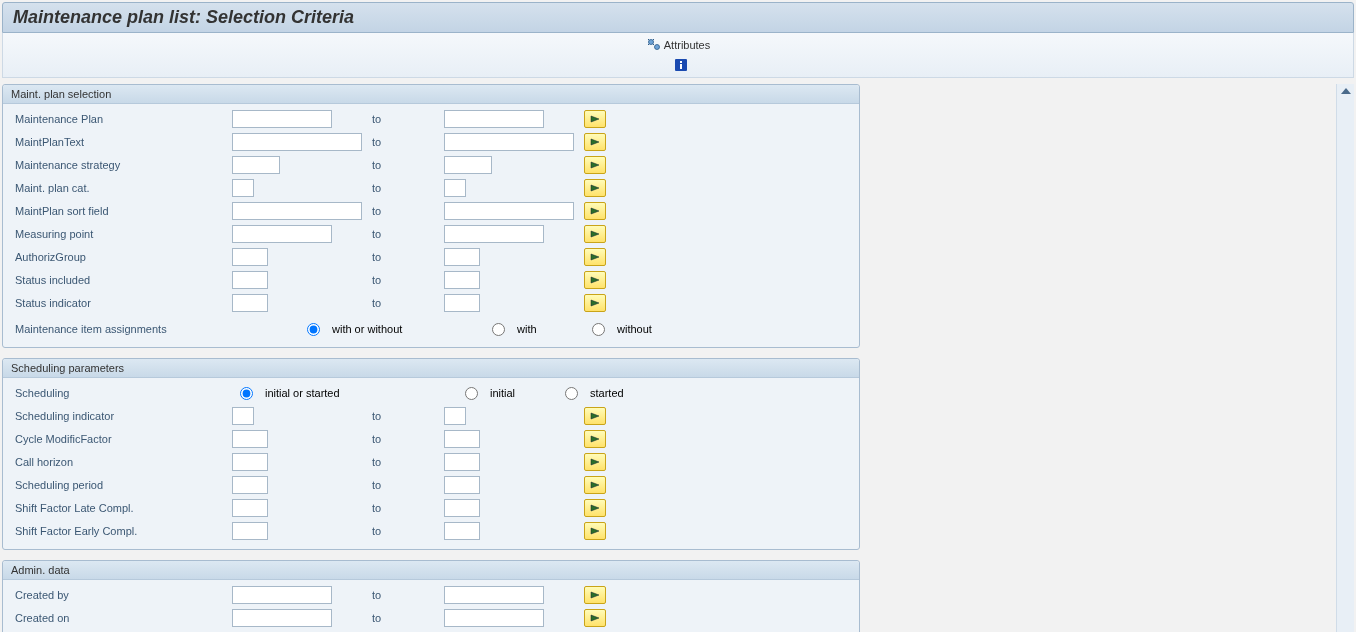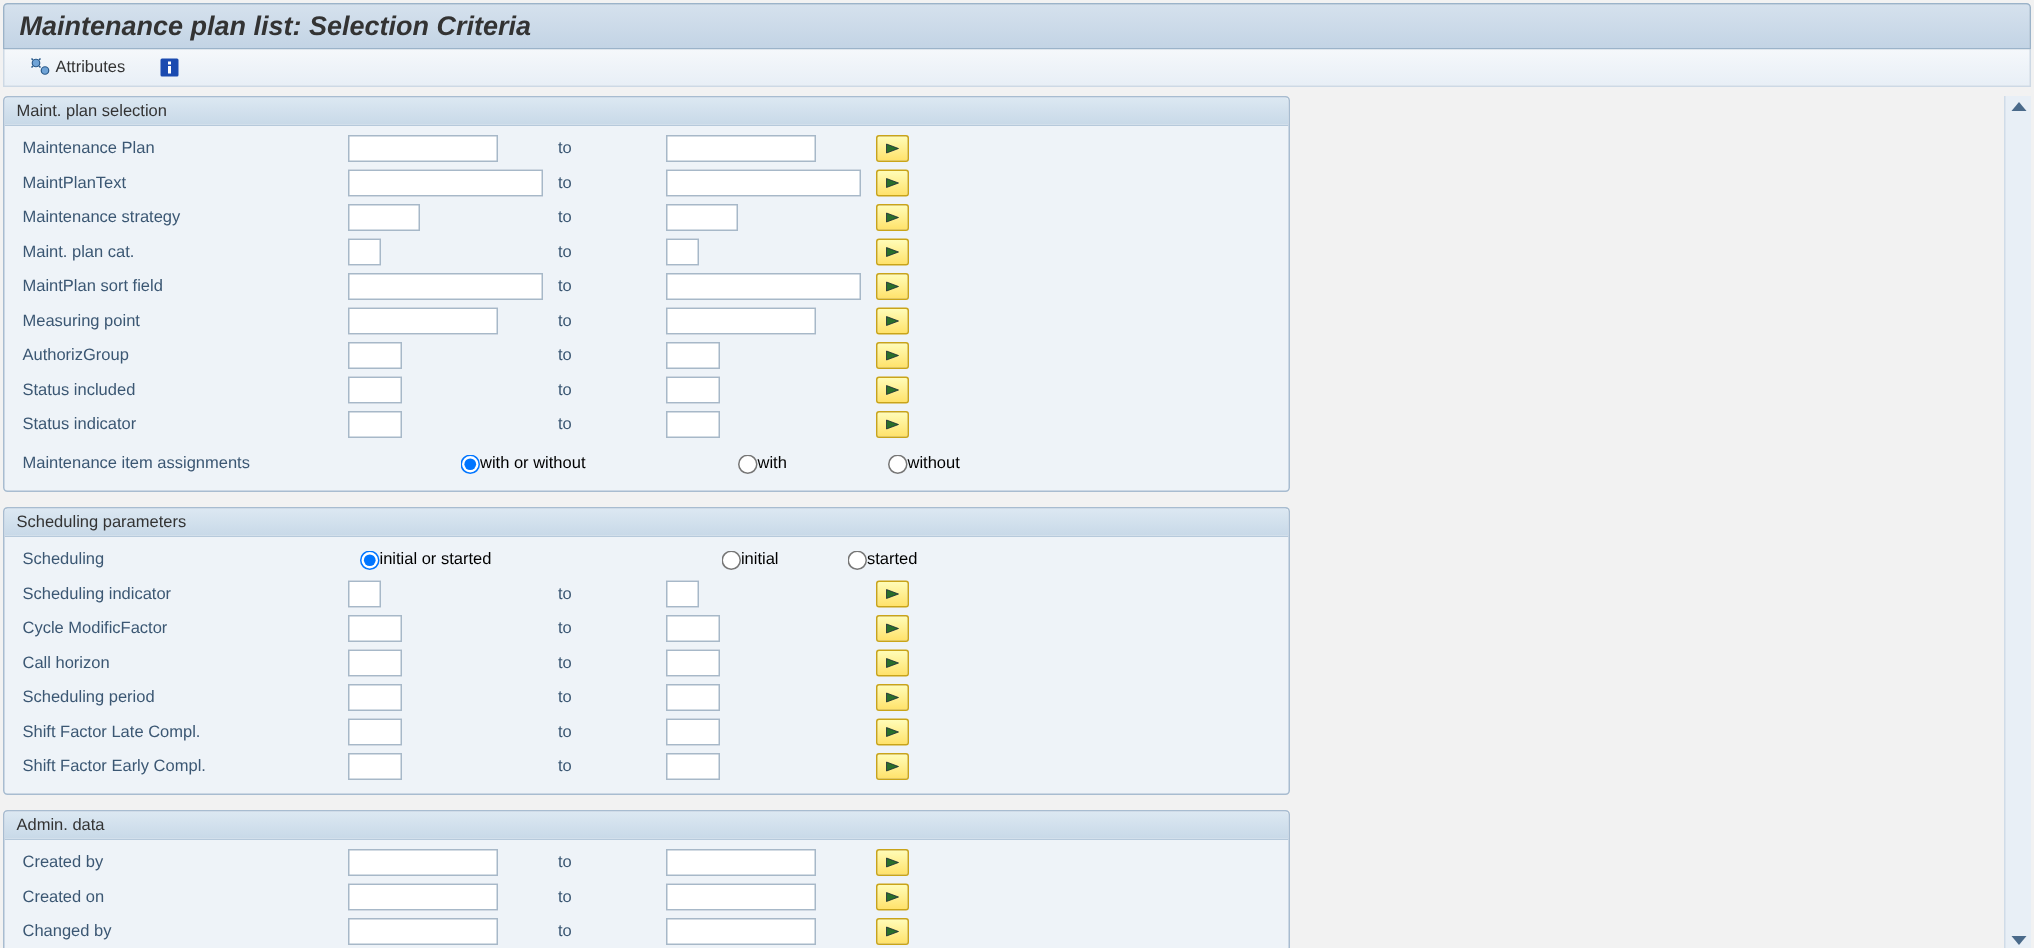--- a/index.html
+++ b/index.html
@@ -25,20 +25,21 @@
     }
     .toolbar {
       background: linear-gradient(to bottom, #f5f8fb, #e8eff6);
       border: 1px solid #cdd9e5;
       border-top: none;
       padding: 4px 10px;
       margin: 0 2px;
       display: flex;
       align-items: center;
       gap: 4px;
+      flex-direction: column;
     }
     .toolbar-item {
       display: inline-flex;
       align-items: center;
       gap: 2px;
       padding: 0 6px;
       color: #333;
       cursor: pointer;
     }
     .icon-settings {
@@ -146,21 +147,21 @@
       border-radius: 2px;
       display: inline-flex;
       align-items: center;
       justify-content: center;
       cursor: pointer;
     }
     .multi-btn svg { display: block; }
     .radio-cell {
       display: flex;
       align-items: center;
-      gap: 0;
+      gap: 12px;
       margin-right: 30px;
     }
     .radio-cell input { margin: 0; }
 
     .w-100 { width: 100px; }
     .w-130 { width: 130px; }
     .w-48 { width: 48px; }
     .w-22 { width: 22px; }
     .w-36 { width: 36px; }
   </style>
@@ -316,21 +317,21 @@
 
     <div class="group">
       <div class="group-header">Scheduling parameters</div>
       <div class="group-body">
         <div class="row">
           <div class="label" style="width:225px;">Scheduling</div>
           <label class="radio-cell" style="width:155px;margin-left:0;">
             <input type="radio" name="sch" checked="" style="">
             <span>initial or started</span>
           </label>
-          <label class="radio-cell" style="width:70px;margin-left:40px;justify-content:center;">
+          <label class="radio-cell" style="width:70px;margin-left:40px;">
             <input type="radio" name="sch" style="">
             <span>initial</span>
           </label>
           <label class="radio-cell">
             <input type="radio" name="sch" style="">
             <span>started</span>
           </label>
         </div>
         <div class="row">
           <div class="label">Scheduling indicator</div>

